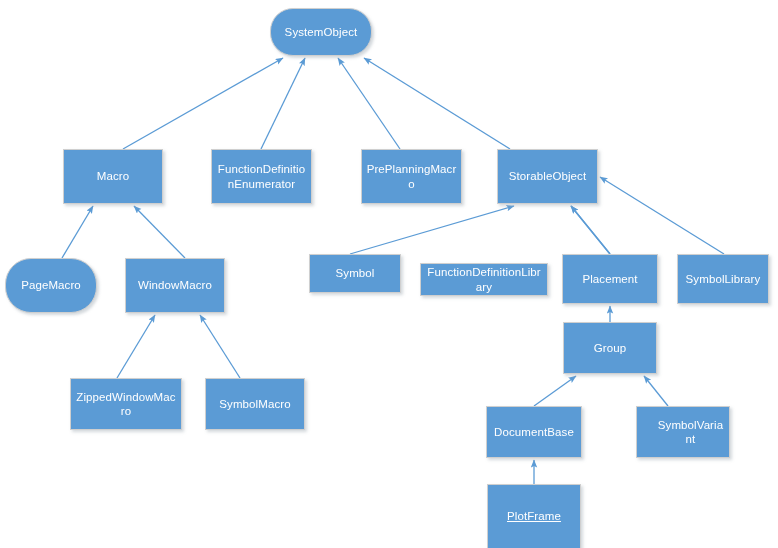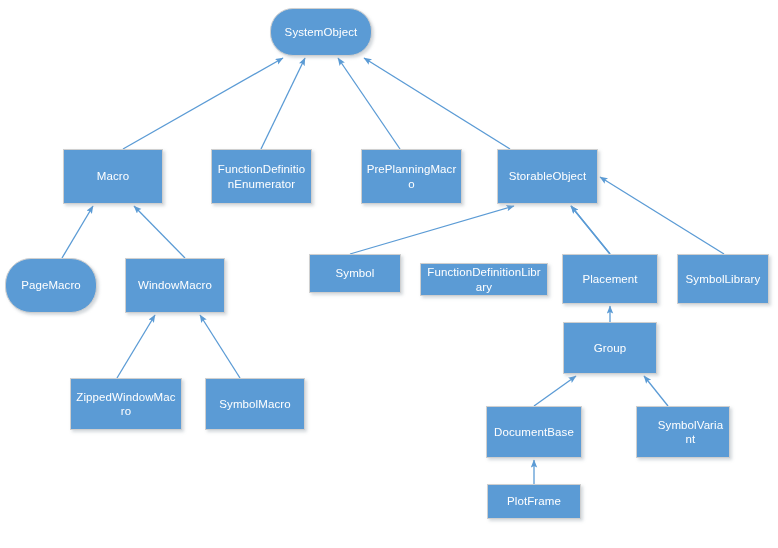--- a/index.html
+++ b/index.html
@@ -119,18 +119,18 @@
       </div>
       <div class="node" style="left: 205px; top: 378px; width: 100px; height: 52px;">
         <span class="node-label">SymbolMacro</span>
       </div>
       <div class="node" style="left: 486px; top: 406px; width: 96px; height: 52px;">
         <span class="node-label">DocumentBase</span>
       </div>
       <div class="node" style="left: 636px; top: 406px; width: 94px; height: 52px; padding-left: 19px;">
         <span class="node-label">SymbolVariant</span>
       </div>
-      <div class="node" style="left: 487px; top: 484px; width: 94px; height: 35px;">
+      <div class="node" style="left: 487px; top: 484px; width: 94px; height: 65px; text-decoration: underline;">
         <span class="node-label">PlotFrame</span>
       </div>
     </div>
 
 </div>
 
 </body></html>

